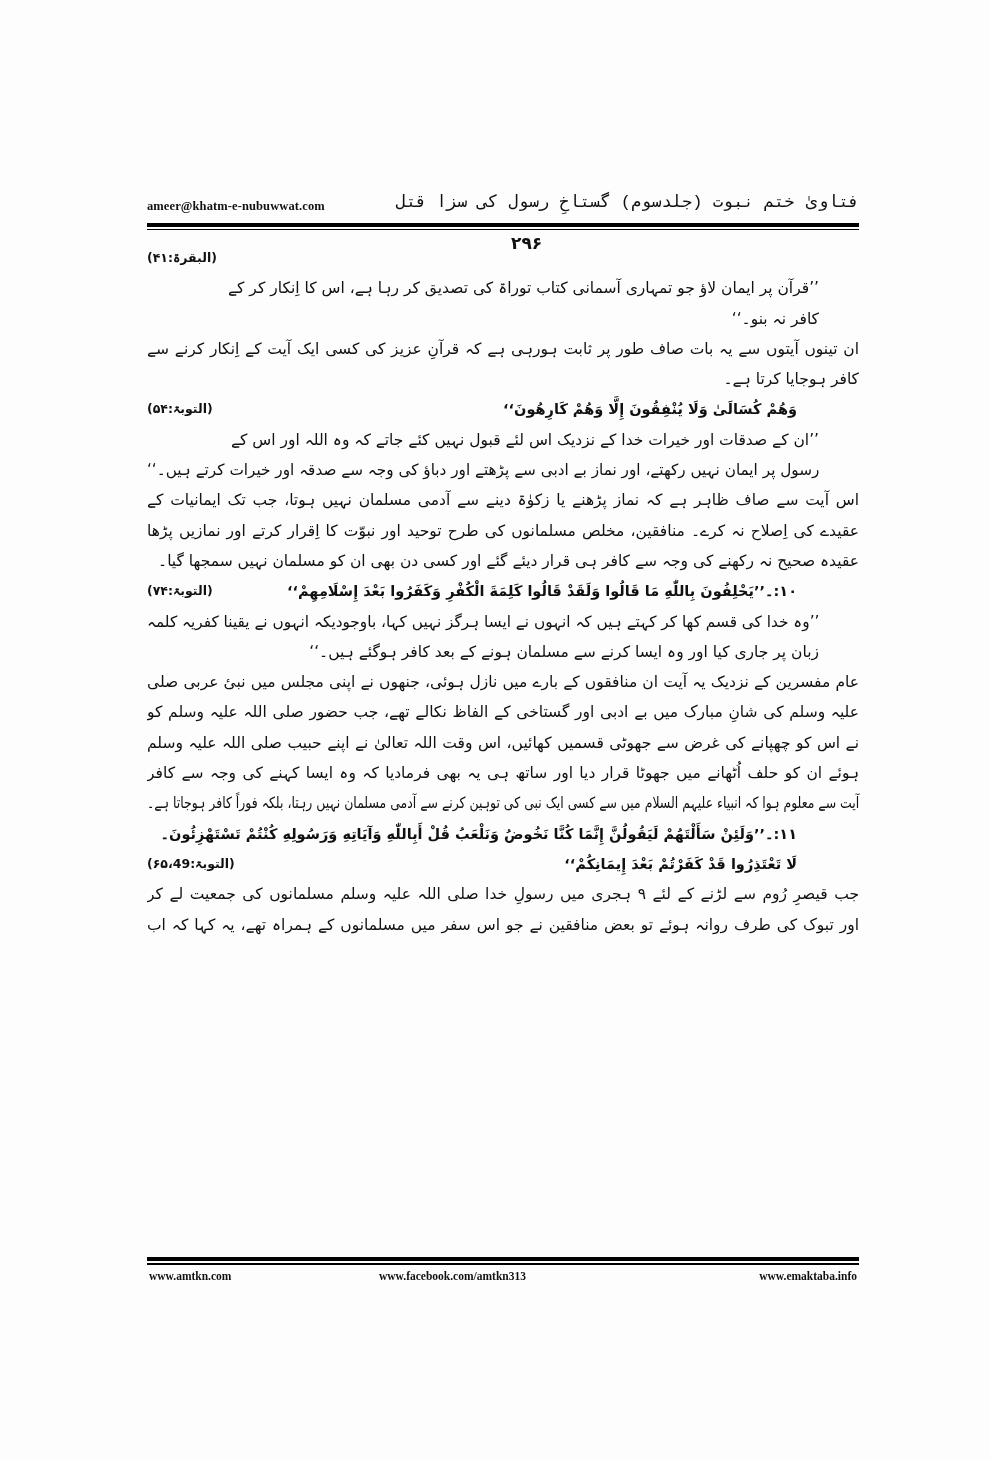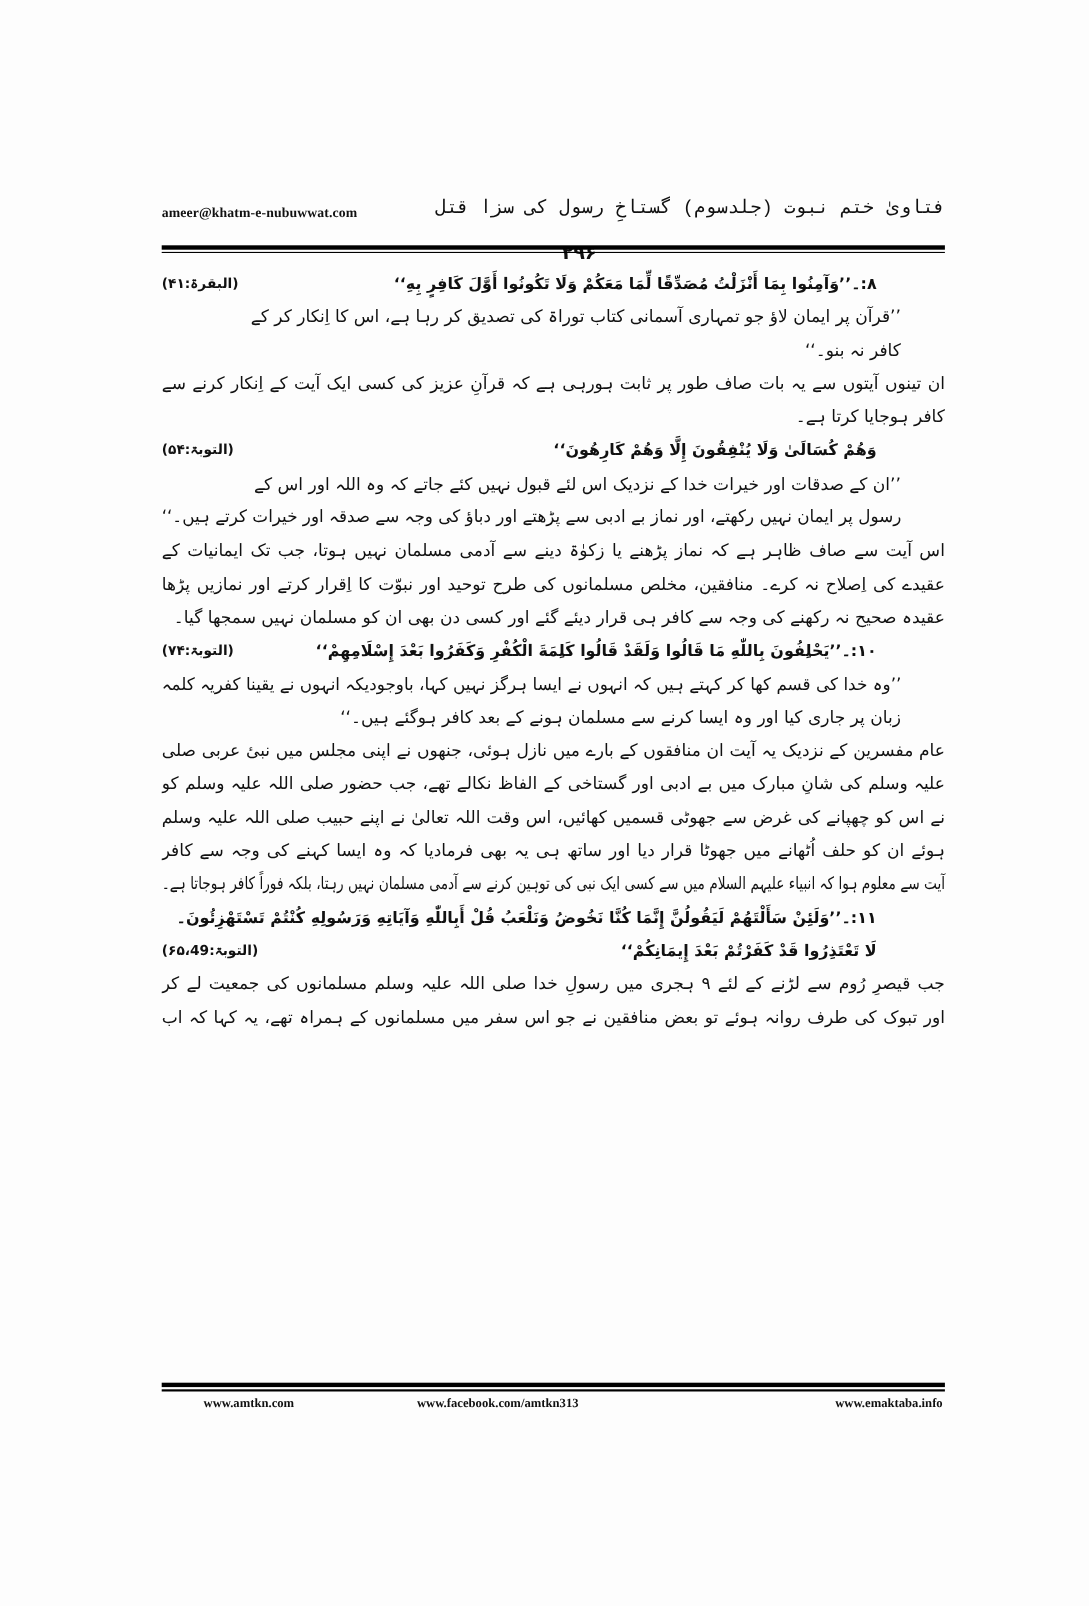--- a/index.html
+++ b/index.html
@@ -11,21 +11,21 @@
     color: #111;
     font-family: "DejaVu Serif", serif;
   }
   .page {
     position: absolute;
     left: 0; top: 0; width: 990px; height: 1460px;
   }
   
   .header {
     position: absolute;
-    left: 147px; top: 180px; width: 712px; height: 28px;
+    left: 147px; top: 193px; width: 712px; height: 28px;
   }
   .hdr-email {
     position: absolute; left: 0; top: 6px;
     font-family: "Liberation Serif", serif;
     font-weight: bold; font-size: 12.5px; letter-spacing: 0.1px;
     direction: ltr;
   }
   .hdr-page {
     position: absolute; left: 364px; top: 0px;
     font-family: "DejaVu Sans", sans-serif;
@@ -72,39 +72,39 @@
 
   
   .ftr-rule1 { left: 147px; top: 1257px; width: 712px; height: 4px; }
   .ftr-rule2 { left: 147px; top: 1263px; width: 712px; height: 2px; }
   .footer {
     position: absolute; left: 147px; top: 1270px; width: 712px; height: 16px;
     font-family: "Liberation Serif", serif; font-size: 11.5px; font-weight: bold;
     direction: ltr;
   }
   .footer span { position: absolute; top: 0; }
-  .f-left { left: 2px; margin-left: 36px; }
+  .f-left { left: 2px; }
   .f-mid { left: 232px; text-align: right; }
   .f-right { right: 2px; }
 </style>
 </head>
 <body>
 
 <div class="page">
 
   <div class="header">
     <span class="hdr-email">ameer@khatm-e-nubuwwat.com</span>
     <span class="hdr-page">۲۹۶</span>
     <span class="hdr-title">فتاویٰ ختم نبوت (جلدسوم) گستاخِ رسول کی سزا قتل</span>
   </div>
   <div class="rule-thick hdr-rule1"></div>
   <div class="rule-thick hdr-rule2"></div>
 
   <div class="content" id="content">
-      <div class="line"><span class="txt ayah indent-ayah">۸:۔’’وَآمِنُوا بِمَا أَنْزَلْتُ مُصَدِّقًا لِّمَا مَعَكُمْ وَلَا تَكُونُوا أَوَّلَ كَافِرٍ بِهِ‘‘</span><span class="ref">(البقرۃ:۴۱)</span></div>
+      <div class="line"><span class="ref">(البقرۃ:۴۱)</span></div>
       <div class="line"><span class="txt indent-tr">’’قرآن پر ایمان لاؤ جو تمہاری آسمانی کتاب توراۃ کی تصدیق کر رہا ہے، اس کا اِنکار کر کے</span></div>
       <div class="line"><span class="txt indent-tr">کافر نہ بنو۔‘‘</span></div>
       <div class="line">
         <span class="txt just" style="white-space: normal; display: block; height: 30px; overflow: hidden;">ان تینوں آیتوں سے یہ بات صاف طور پر ثابت ہورہی ہے کہ قرآنِ عزیز کی کسی ایک آیت کے اِنکار کرنے سے آدمی</span>
       </div>
       <div class="line"><span class="txt">کافر ہوجایا کرتا ہے۔</span></div>
       <div class="line"><span class="txt ayah indent-ayah2">وَهُمْ كُسَالَىٰ وَلَا يُنْفِقُونَ إِلَّا وَهُمْ كَارِهُونَ‘‘</span><span class="ref">(التوبۃ:۵۴)</span></div>
       <div class="line"><span class="txt indent-tr">’’ان کے صدقات اور خیرات خدا کے نزدیک اس لئے قبول نہیں کئے جاتے کہ وہ اللہ اور اس کے</span></div>
       <div class="line"><span class="txt indent-tr" style="transform: scaleX(0.984786); transform-origin: right center;">رسول پر ایمان نہیں رکھتے، اور نماز بے ادبی سے پڑھتے اور دباؤ کی وجہ سے صدقہ اور خیرات کرتے ہیں۔‘‘</span></div>
       <div class="line">

